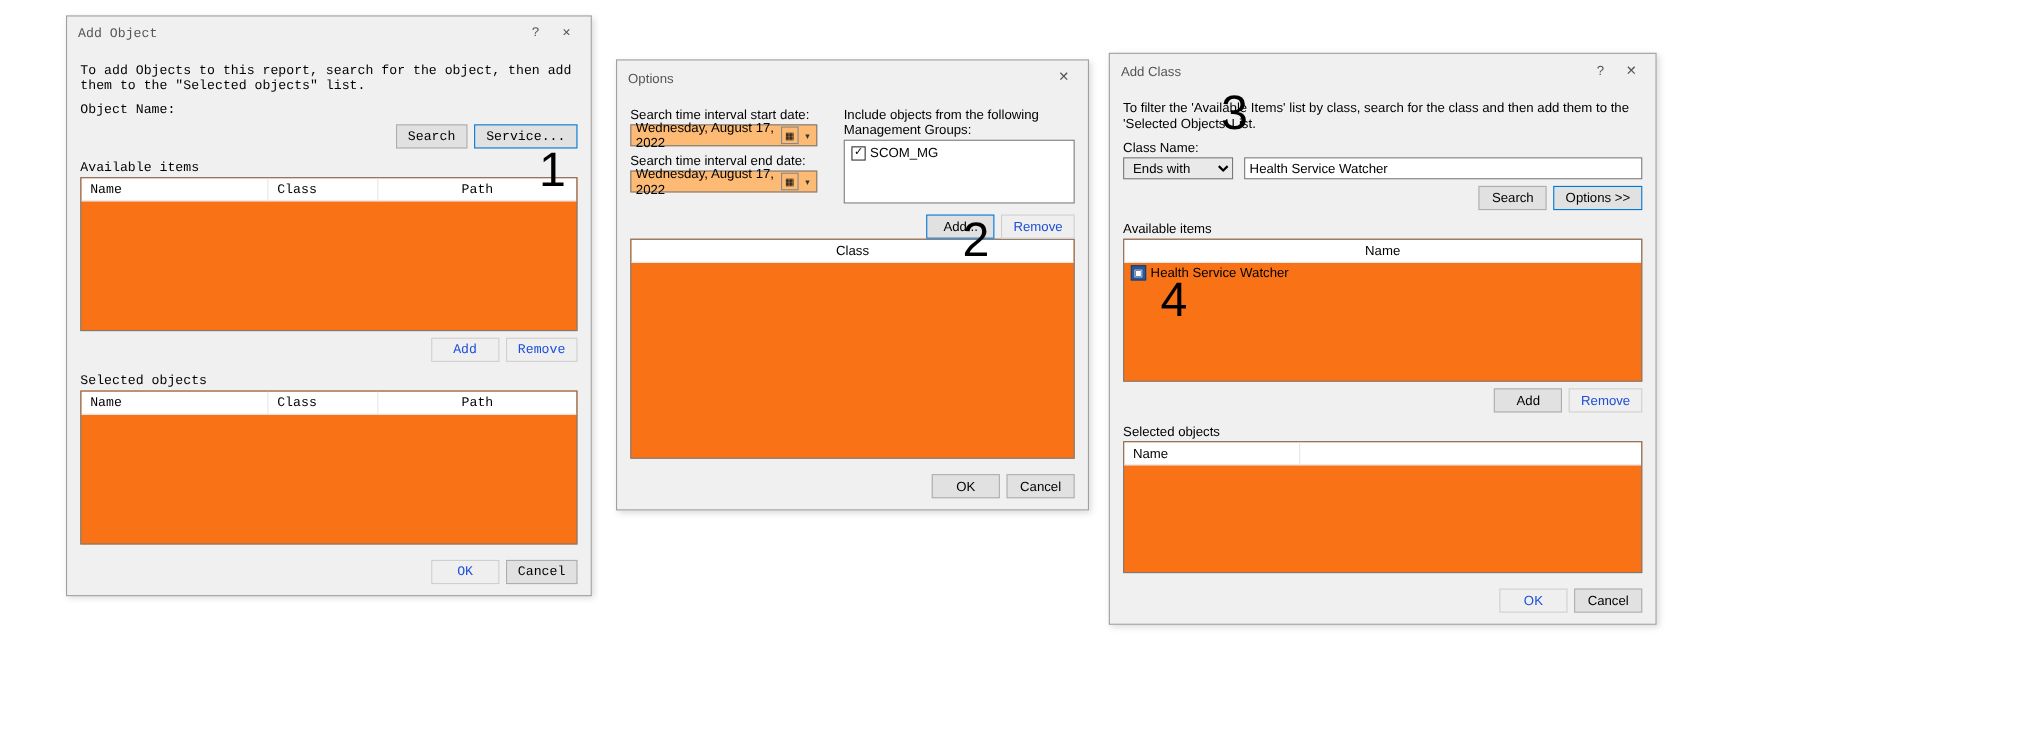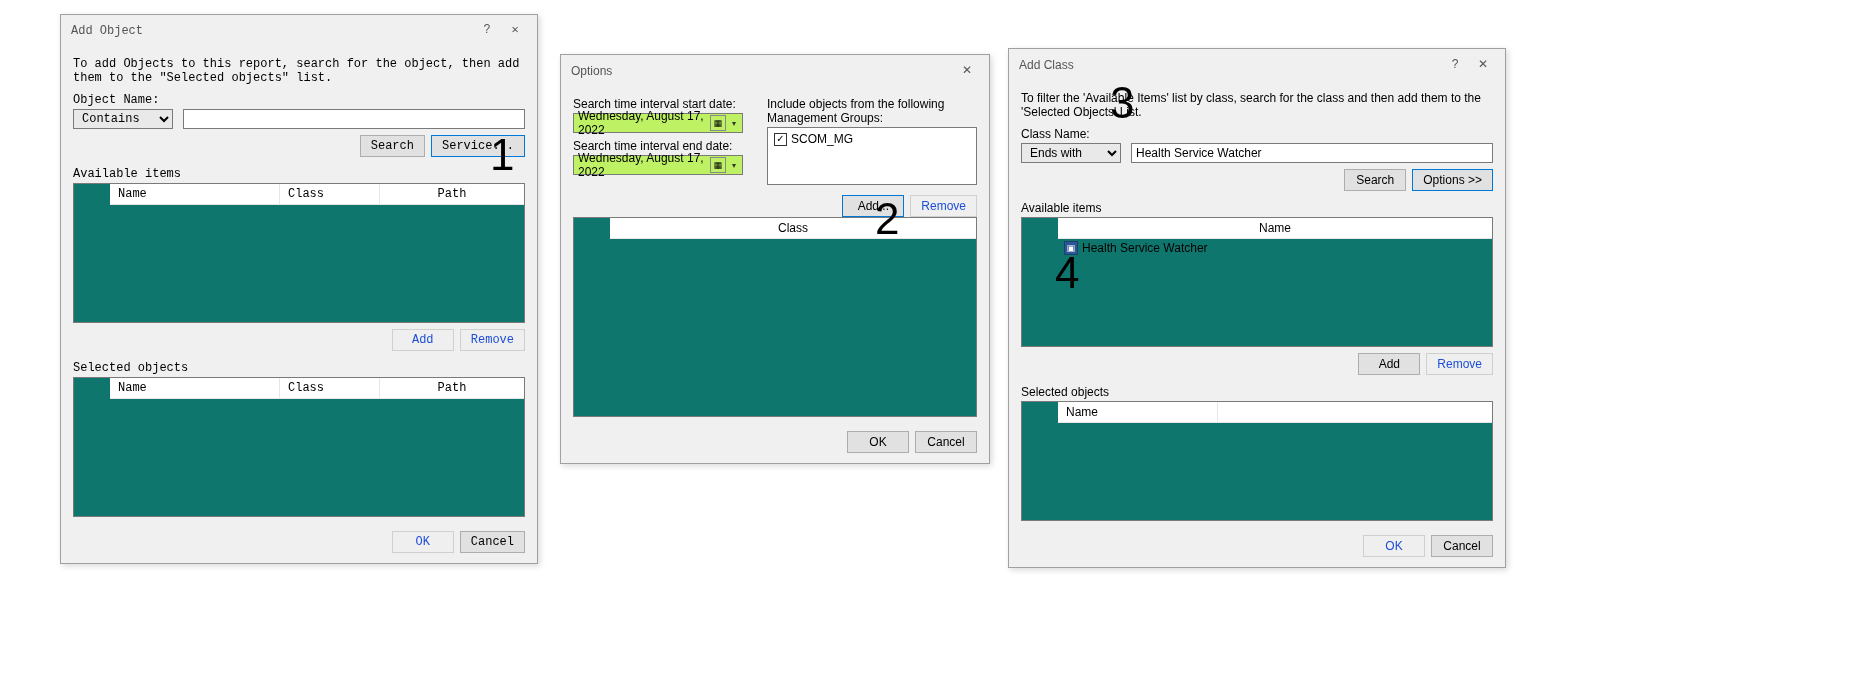--- a/index.html
+++ b/index.html
@@ -67,23 +67,22 @@
   }
   .btn-row {
     display: flex;
     justify-content: flex-end;
     gap: 6px;
     margin-top: 6px;
   }
   .section-label { margin-top: 10px; margin-bottom: 2px; }
   .listbox {
     border: 1px solid #7a7a7a;
-    background: #0f766e;
+    background: #f97316;
     overflow: auto;
-    padding-left: 36px;
   }
   .listhead {
     display: flex;
     background: #fff;
     border-bottom: 1px solid #e6e6e6;
     font-size: 12px;
     color: #000;
   }
   .listhead .col {
     padding: 3px 8px;
@@ -99,21 +98,21 @@
   }
   .list-row .mini-icon {
     width: 14px; height: 14px;
     display: inline-flex; align-items:center; justify-content:center;
     background:#2b5797; color:#fff; font-size:9px; border:1px solid #1d3e6e;
   }
   .datepick {
     display: flex;
     align-items: center;
     border: 1px solid #7a7a7a;
-    background: #bef264;
+    background: #fdba74;
     height: 20px;
     width: 170px;
     padding: 0 2px 0 4px;
     gap: 2px;
   }
   .datepick .dp-text { flex: 1; font-size: 12px; }
   .datepick .dp-cal {
     width: 16px; height: 16px; border:1px solid #888; display:inline-flex; align-items:center; justify-content:center; font-size:9px;
   }
   .datepick .dp-drop {
@@ -139,26 +138,20 @@
 
 <div class="dialog" style="left:60px; top:14px; width:478px;font-family:Liberation Mono, monospace;">
   <div class="titlebar">
     <span class="title-text">Add Object</span>
     <span class="tb-btn">?</span>
     <span class="tb-btn">✕</span>
   </div>
   <div class="dialog-body">
     <div class="instruction">To add Objects to this report, search for the object, then add them to the "Selected objects" list.</div>
     <div class="label">Object Name:</div>
-    <div class="row">
-      <select style="width:100px;">
-        <option>Contains</option>
-      </select>
-      <input type="text" style="flex: 1 1 0%;" value="">
-    </div>
     <div class="btn-row">
       <button class="btn">Search</button>
       <button class="btn highlight">Service...</button>
     </div>
     <div class="section-label">Available items</div>
     <div class="listbox" style="height:140px;">
       <div class="listhead">
         <div class="col" style="width:170px;">Name</div>
         <div class="col" style="width:100px;">Class</div>
         <div class="col">Path</div>

